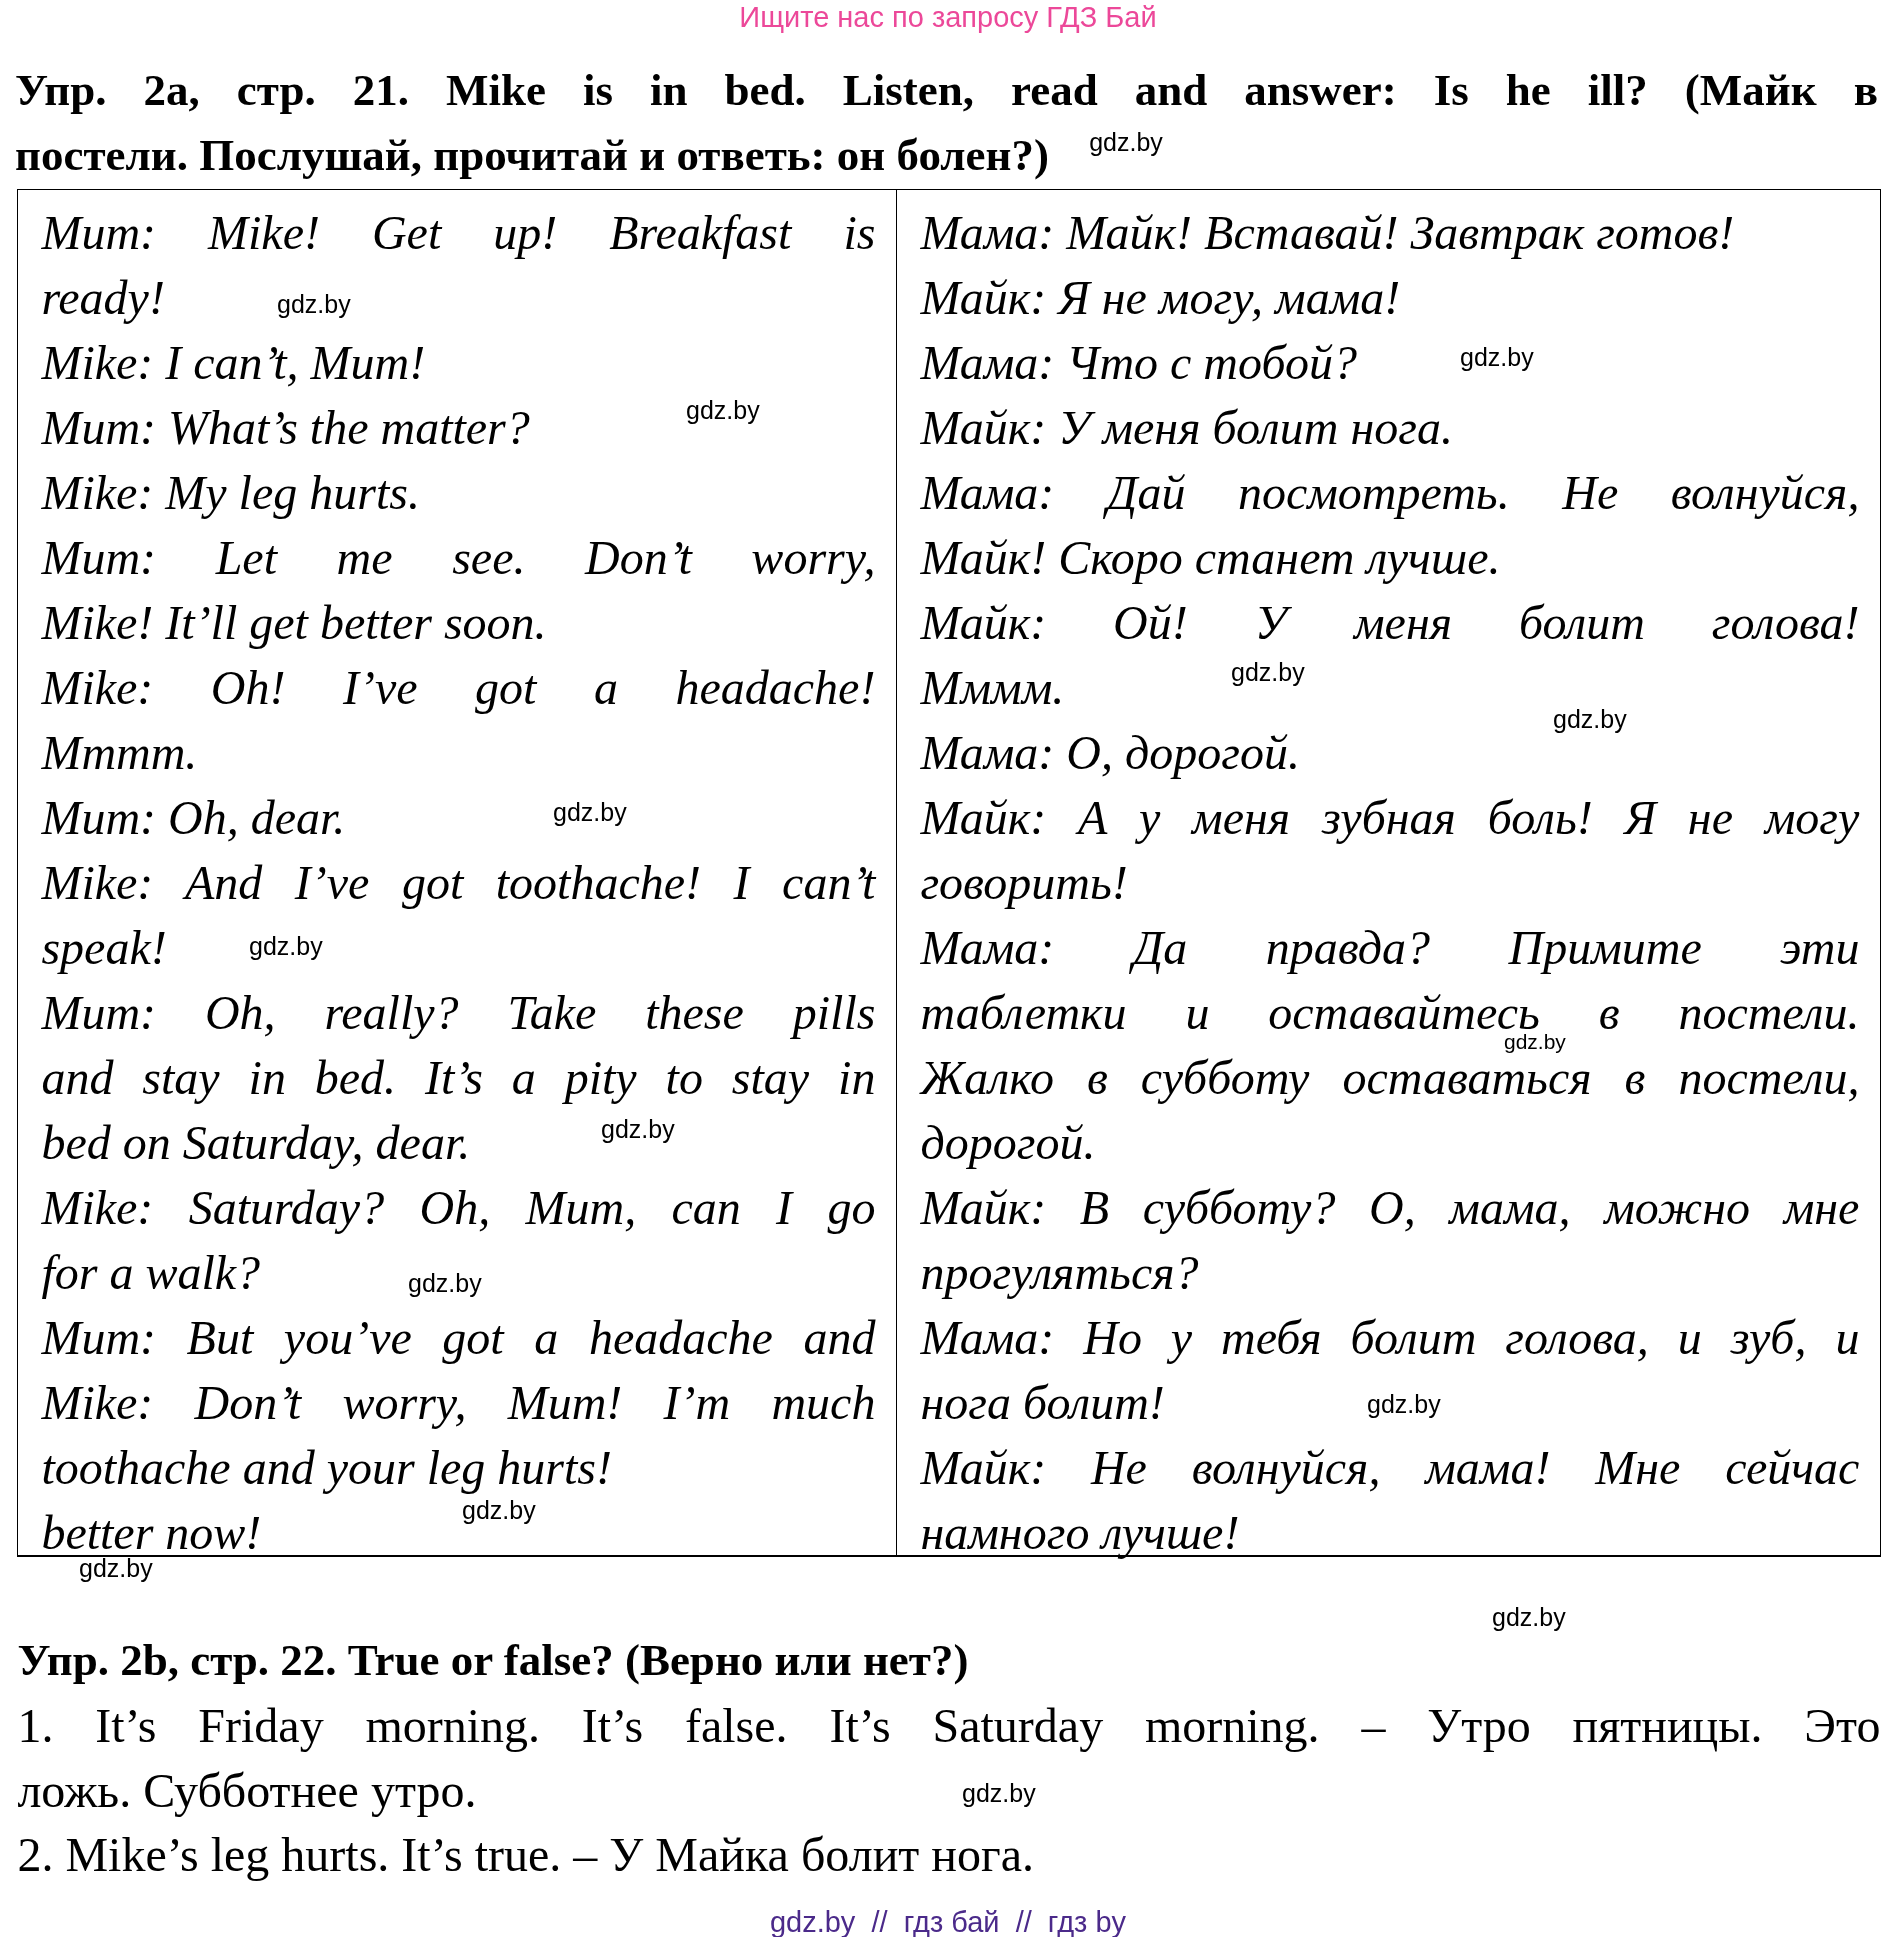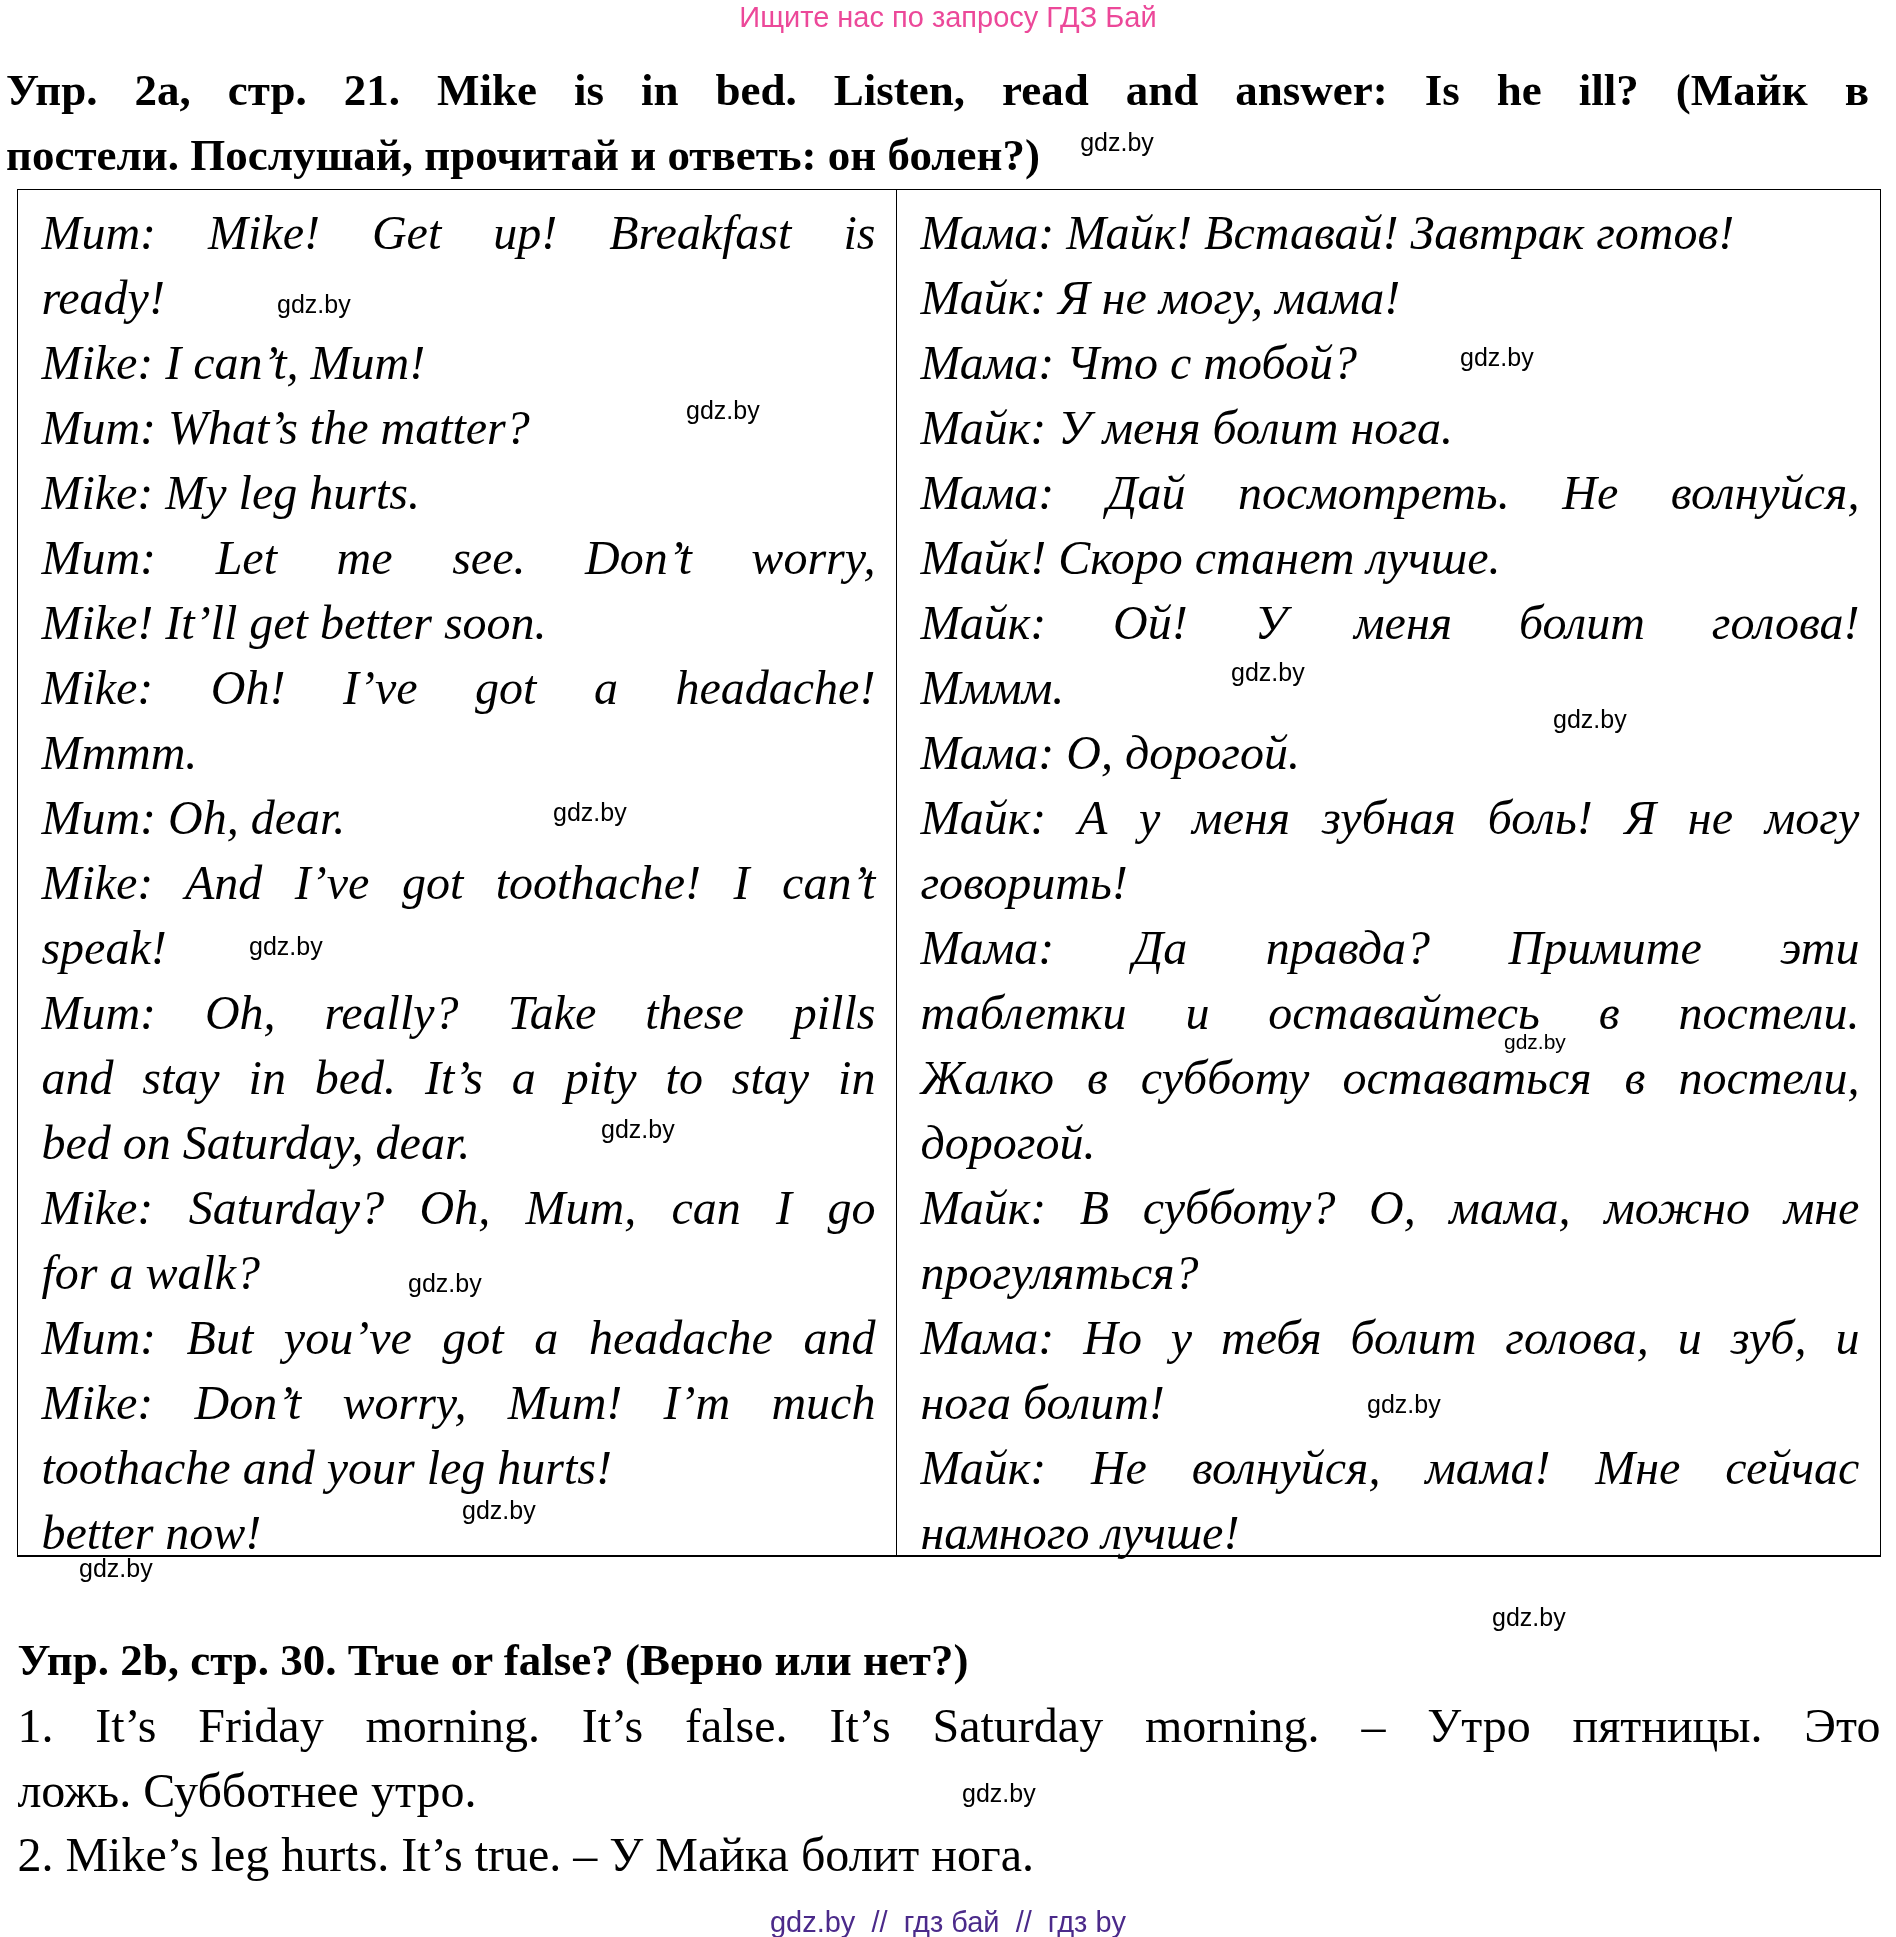--- a/index.html
+++ b/index.html
@@ -1,20 +1,20 @@
 <!DOCTYPE html>
 <html><head>
 <meta charset="utf-8">
 <style>
   html, body { margin:0; padding:0; background:#ffffff; }
   body { width:1896px; height:1938px; position:relative; overflow:hidden;
          font-family:"Liberation Serif", serif; color:#000; }
   .top-banner { position:absolute; top:0; left:0; width:1896px; text-align:center;
          font-family:"Liberation Sans", sans-serif; font-size:29px; color:#ec4899; line-height:35px; }
-  .title { position:absolute; left:6px; top:58px; width:1863px; font-weight:bold;
+  .title { position:absolute; left:15px; top:58px; width:1863px; font-weight:bold;
          font-size:45px; line-height:65px; text-align:justify; }
   .wm { font-family:"Liberation Sans", sans-serif; font-size:25px; color:#000; font-weight:normal; }
   .abs-wm { position:absolute; font-family:"Liberation Sans", sans-serif; font-size:25px; color:#000; }
   .table { position:absolute; left:17.4px; top:189px; width:1864px; height:1368px;
          border:1.4px solid #000; border-bottom:2.9px solid #000; box-sizing:border-box; display:flex;font-style:italic; }
   .col { box-sizing:border-box; padding:9.7px 21px 0 23px; font-size:48px; line-height:65px; }
   .col.left { width:879px; border-right:1.4px solid #000; }
   .col.right { flex:1; }
   .line { display:block; text-align:justify; text-align-last:left; }
   .line.j { text-align-last:justify; }
@@ -92,21 +92,21 @@
 <span class="abs-wm" style="left:249px; top:932px;">gdz.by</span>
 <span class="abs-wm" style="left:1504px; top:1030px; font-size:21px;">gdz.by</span>
 <span class="abs-wm" style="left:601px; top:1115px;">gdz.by</span>
 <span class="abs-wm" style="left:408px; top:1269px;">gdz.by</span>
 <span class="abs-wm" style="left:1367px; top:1390px;">gdz.by</span>
 <span class="abs-wm" style="left:462px; top:1496px;">gdz.by</span>
 <span class="abs-wm" style="left:79px; top:1554px;">gdz.by</span>
 <span class="abs-wm" style="left:1492px; top:1603px;">gdz.by</span>
 <span class="abs-wm" style="left:962px; top:1779px;">gdz.by</span>
 
-<div class="section h2b" style="top:1628px;">Упр. 2b, стр. 30. True or false? (Верно или нет?)</div>
+<div class="section h2b" style="top:1628px;">Упр. 2b, стр. 22. True or false? (Верно или нет?)</div>
 <div class="section" style="top:1693px;">
   <span class="line j">1. It’s Friday morning. It’s false. It’s Saturday morning. – Утро пятницы. Это</span>
   <span class="line">ложь. Субботнее утро.</span>
 </div>
 <div class="section" style="top:1822px;">2. Mike’s leg hurts. It’s true. – У Майка болит нога.</div>
 
 <div class="footer"><span style="white-space:pre;">gdz.by  //  гдз бай  //  гдз by</span></div>
 
 
 </body></html>

